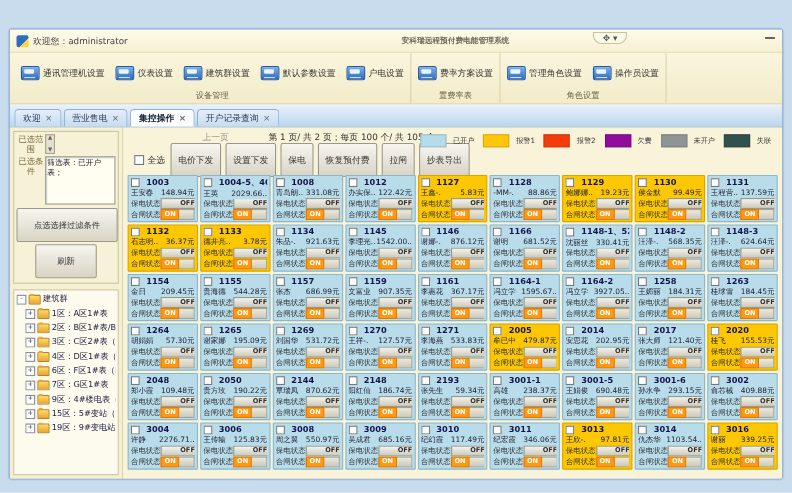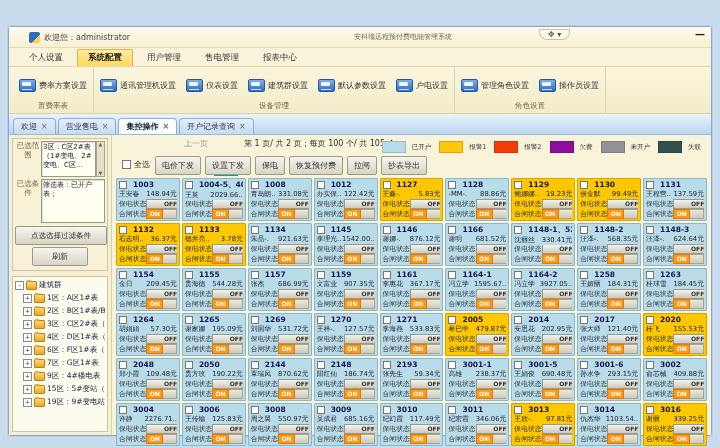--- a/index.html
+++ b/index.html
@@ -3,25 +3,25 @@
 <meta charset="utf-8">
 <style>
   html,body{margin:0;padding:0;width:720px;height:448px;overflow:hidden;
     font-family:"DejaVu Sans",sans-serif;}
   .desktop{width:720px;height:448px;background:#c9dcee;position:relative;}
   .window{position:absolute;left:8px;top:26px;width:702px;height:408px;
     background:#f8f3d9;border:1px solid #8aa8cf;border-radius:3px;
     box-shadow:0 0 0 1px #b9cfe8;display:flex;flex-direction:column;}
   
   .titlebar{height:20px;background:linear-gradient(#fefbec,#f7f0d2);display:flex;
-    align-items:center;padding:0 20px;font-size:8px;color:#444;position:relative;
+    align-items:center;padding:0 6px;font-size:8px;color:#444;position:relative;
     border-bottom:1px solid #e6ddb8;}
   .app-icon{width:11px;height:11px;background:linear-gradient(135deg,#2d6cc0 60%,#ffd24a 60%);
     border-radius:2px;margin-right:4px;flex:0 0 auto;}
-  .app-title{position:absolute;left:345px;top:5px;font-size:7px;color:#6a6a5a;}
+  .app-title{position:absolute;left:356px;top:5px;font-size:7px;color:#6a6a5a;font-weight:bold;}
   .ribbon-toggle{position:absolute;left:530px;top:2px;border:1px solid #c9c3a3;
     border-radius:0 0 8px 8px;padding:0 8px;font-size:8px;color:#555;background:#fdf9e8;}
   .min-btn{position:absolute;right:6px;top:2px;font-weight:bold;color:#222;font-size:10px;}
   
   .menubar{height:18px;display:flex;align-items:flex-end;padding:0 10px;gap:4px;
     background:#f8f3d9;border-bottom:1px solid #e0d7ae;}
   .menu-item{font-size:8.5px;color:#333;padding:2px 10px;cursor:default;}
   .menu-item.active{background:linear-gradient(#ffeaa0,#fcd95e);border:1px solid #d8b84e;
     border-bottom:none;border-radius:2px 2px 0 0;font-weight:bold;color:#222;}
   
@@ -53,21 +53,21 @@
   .filter-panel{border:1px solid #cfc69c;margin:3px;padding:2px;background:#f7f1d8;}
   .frow{display:flex;margin-bottom:2px;}
   .frow label{width:26px;color:#7a6a3a;flex:0 0 auto;line-height:1.2;text-align:center;}
   .ta-wrap{display:flex;flex:1;min-width:0;}
   .ta{flex:1;background:#fffef0;border:1px solid #9a9a8a;box-shadow:inset 1px 1px 1px #ddd;
     font-size:7px;color:#223;padding:1px;height:32px;overflow:hidden;line-height:1.25;}
   .ta2{height:40px;}
   .sb{width:7px;display:flex;flex-direction:column;justify-content:space-between;
     background:#e4e0cc;border:1px solid #aaa48a;}
   .sb span{font-size:5px;color:#666;text-align:center;line-height:1;}
-  .bevel{font-family:inherit;font-size:8px;color:#333;height:19px;
+  .bevel{font-family:inherit;font-size:8px;color:#333;height:31px;
     background:linear-gradient(#f6f5ef,#d8d4c4);border:1px solid #9a9a8a;border-radius:2px;
     padding:1px 6px;}
   .btn-wide{display:block;width:92px;margin:3px auto 2px auto;font-size:7.5px;}
   .btn-refresh{display:block;width:56px;margin:2px auto;}
   .tree{flex:1;margin:2px 3px 3px 3px;border:1px solid #cfc69c;background:#fdfbee;
     padding:3px 2px;overflow:hidden;}
   .trow{display:flex;align-items:center;gap:2px;margin-bottom:3px;white-space:nowrap;
     overflow:hidden;color:#224;}
   .trow.child{margin-left:8px;}
   .exp{width:7px;height:7px;border:1px solid #889;background:#fff;font-size:6px;
@@ -121,38 +121,22 @@
   <div class="window">
 
     <div class="titlebar">
       <span class="app-icon"></span>
       <span>欢迎您：administrator</span>
       <span class="app-title">安科瑞远程预付费电能管理系统</span>
       <span class="ribbon-toggle">✥ ▾</span>
       <span class="min-btn">—</span>
     </div>
 
-    <div class="menubar" id="menubar">
-        <span class="menu-item">个人设置</span>
-        <span class="menu-item active">系统配置</span>
-        <span class="menu-item">用户管理</span>
-        <span class="menu-item">售电管理</span>
-        <span class="menu-item">报表中心</span>
-      </div>
 
     <div class="ribbon" id="ribbon">
-        <div class="rgroup">
-          <div class="rbtns">
-            <span class="rbtn">
-              <span class="ricon"></span>
-              <span>费率方案设置</span>
-            </span>
-          </div>
-          <div class="rglabel">置费率表</div>
-        </div>
         <div class="rgroup">
           <div class="rbtns">
             <span class="rbtn">
               <span class="ricon"></span>
               <span>通讯管理机设置</span>
             </span>
             <span class="rbtn">
               <span class="ricon"></span>
               <span>仪表设置</span>
             </span>
@@ -163,20 +147,29 @@
             <span class="rbtn">
               <span class="ricon"></span>
               <span>默认参数设置</span>
             </span>
             <span class="rbtn">
               <span class="ricon"></span>
               <span>户电设置</span>
             </span>
           </div>
           <div class="rglabel">设备管理</div>
+        </div>
+        <div class="rgroup">
+          <div class="rbtns">
+            <span class="rbtn">
+              <span class="ricon"></span>
+              <span>费率方案设置</span>
+            </span>
+          </div>
+          <div class="rglabel">置费率表</div>
         </div>
         <div class="rgroup">
           <div class="rbtns">
             <span class="rbtn">
               <span class="ricon"></span>
               <span>管理角色设置</span>
             </span>
             <span class="rbtn">
               <span class="ricon"></span>
               <span>操作员设置</span>
@@ -205,21 +198,20 @@
         </span>
       </div>
 
     <div class="content">
 
       <div class="sidebar">
         <div class="filter-panel">
           <div class="frow">
             <label>已选范围</label>
             <div class="ta-wrap">
-              <div class="ta">3区：C区2#表（1#变电、2#变电、C区…</div>
               <div class="sb">
                   <span>▲</span>
                   <span>▼</span>
                 </div>
             </div>
           </div>
           <div class="frow">
             <label>已选条件</label>
             <div class="ta ta2">筛选表：已开户表；</div>
           </div>

